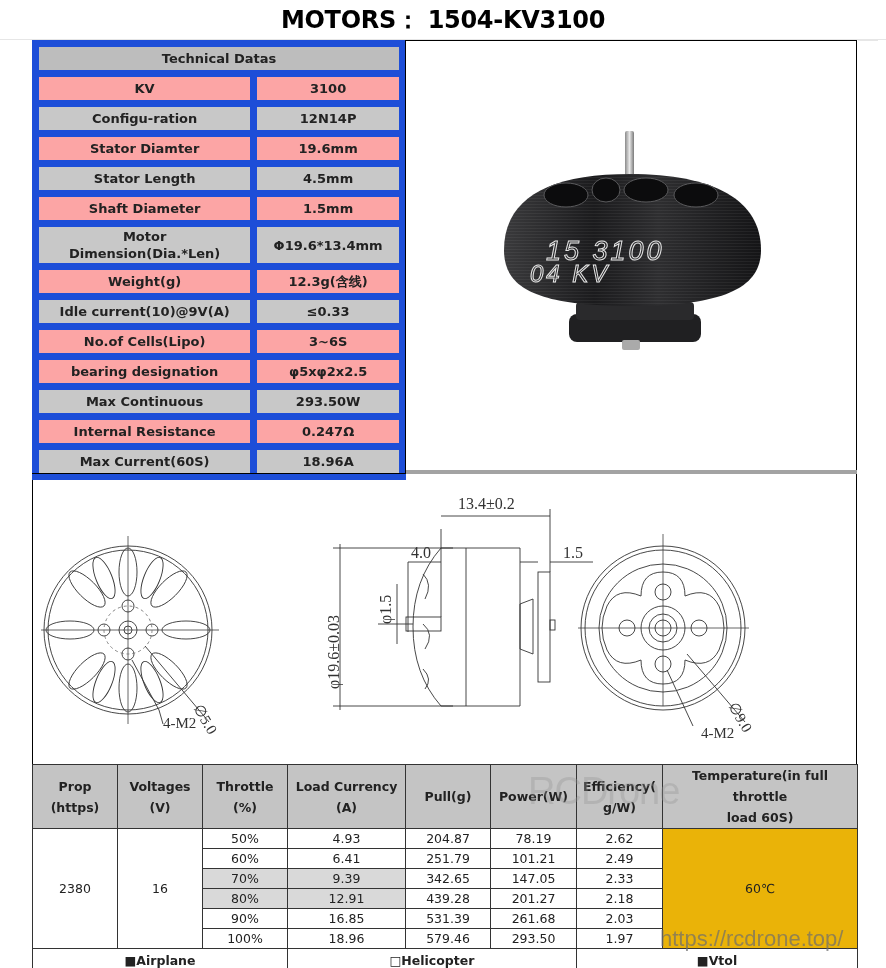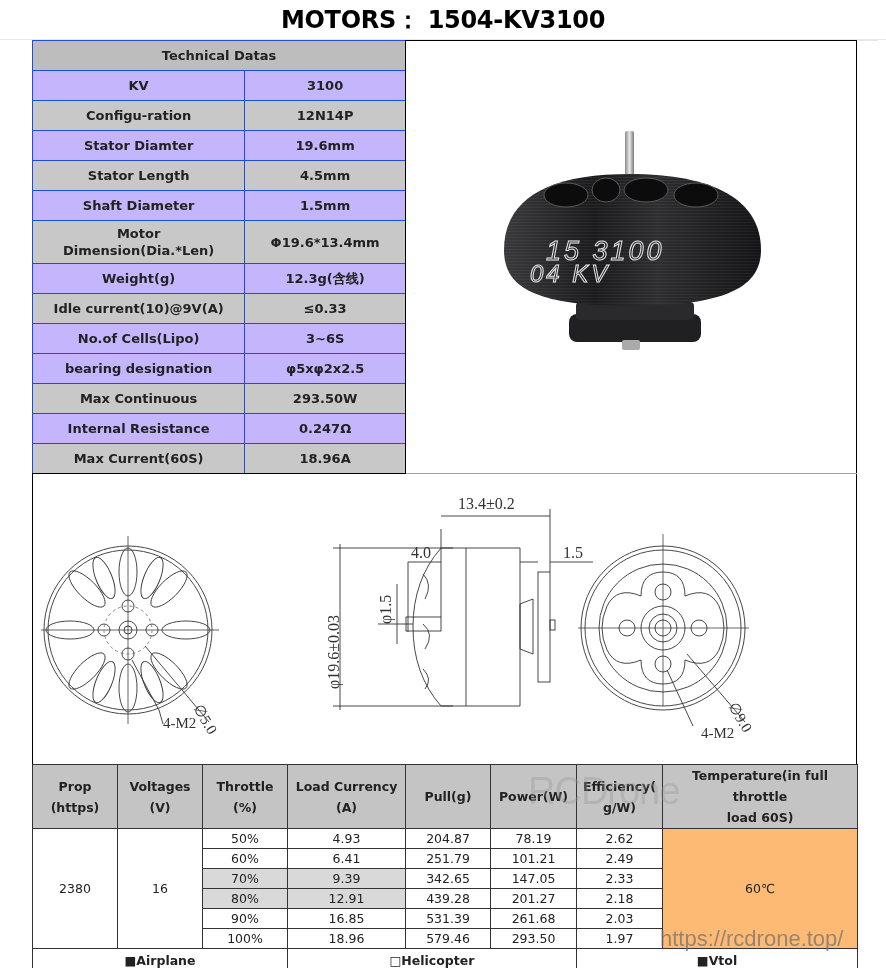--- a/index.html
+++ b/index.html
@@ -18,54 +18,54 @@
     position: absolute; left: 32px; top: 40px; width: 825px; height: 901px;
     border: 1px solid #000;
   }
 
   
   .spec {
     position: absolute; left: 32px; top: 40px; width: 374px;
     border-collapse: collapse;
   }
   .spec td {
-    border: 1px solid #1d4ed8; text-align: center; vertical-align: middle;
+    border: 7px solid #1d4ed8; text-align: center; vertical-align: middle;
     font-size: 13px; font-weight: bold; color: #222; padding: 0 4px;
     line-height: 17px;
     margin-top: 25px;
   }
   .spec .hdr td { background: #bdbdbd; height: 30px; }
   .spec td.k { width: 170px; }
   .spec td.v { width: 204px; }
-  .spec tr.light td { background: #c4b5fd; }
+  .spec tr.light td { background: #fca5a5; }
   .spec tr.dark td { background: #c8c8c8; }
   .clip { display: block; height: 17px; overflow: hidden; }
 
   .photo-box {
     position: absolute; left: 406px; top: 40px; width: 451px; height: 434px;
-    border-bottom: 1px solid #a3a3a3;
+    border-bottom: 4px solid #a3a3a3;
   }
   .divider-v { position: absolute; left: 405px; top: 40px; width: 1px; height: 434px; background: #000; }
   .divider-h { position: absolute; left: 32px; top: 473px; width: 825px; height: 1px; background: #000; }
 
   .drawings { position: absolute; left: 33px; top: 474px; width: 823px; height: 290px; }
 
   
   .perf {
     position: absolute; left: 32px; top: 764px; width: 825px;
     border-collapse: collapse; table-layout: fixed;
   }
   .perf th, .perf td {
     border: 1px solid #333; text-align: center; vertical-align: middle;
     font-size: 12.5px; color: #222; line-height: 19px; padding: 0;
   }
   .perf th { background: #c4c4c4; font-weight: bold; height: 42px; line-height: 21px; }
   .perf td { height: 19px; background: #fff; }
   .perf td.shade { background: #d9d9d9; }
-  .perf td.temp { background: #fdba74; }
+  .perf td.temp { background: #eab308; }
   .perf td.foot { font-weight: bold; height: 23px; }
 
   .watermark1 {
     position: absolute; left: 528px; top: 770px; font-size: 38px; color: rgba(150,150,150,0.35);
     font-family: "Liberation Sans", sans-serif; pointer-events: none; letter-spacing: -1px; text-align: right;
   }
   .watermark2 {
     position: absolute; left: 660px; top: 910px; font-size: 22px; color: rgba(110,110,110,0.7);
     font-family: "Liberation Sans", sans-serif; pointer-events: none; margin-top: 16px;
   }

